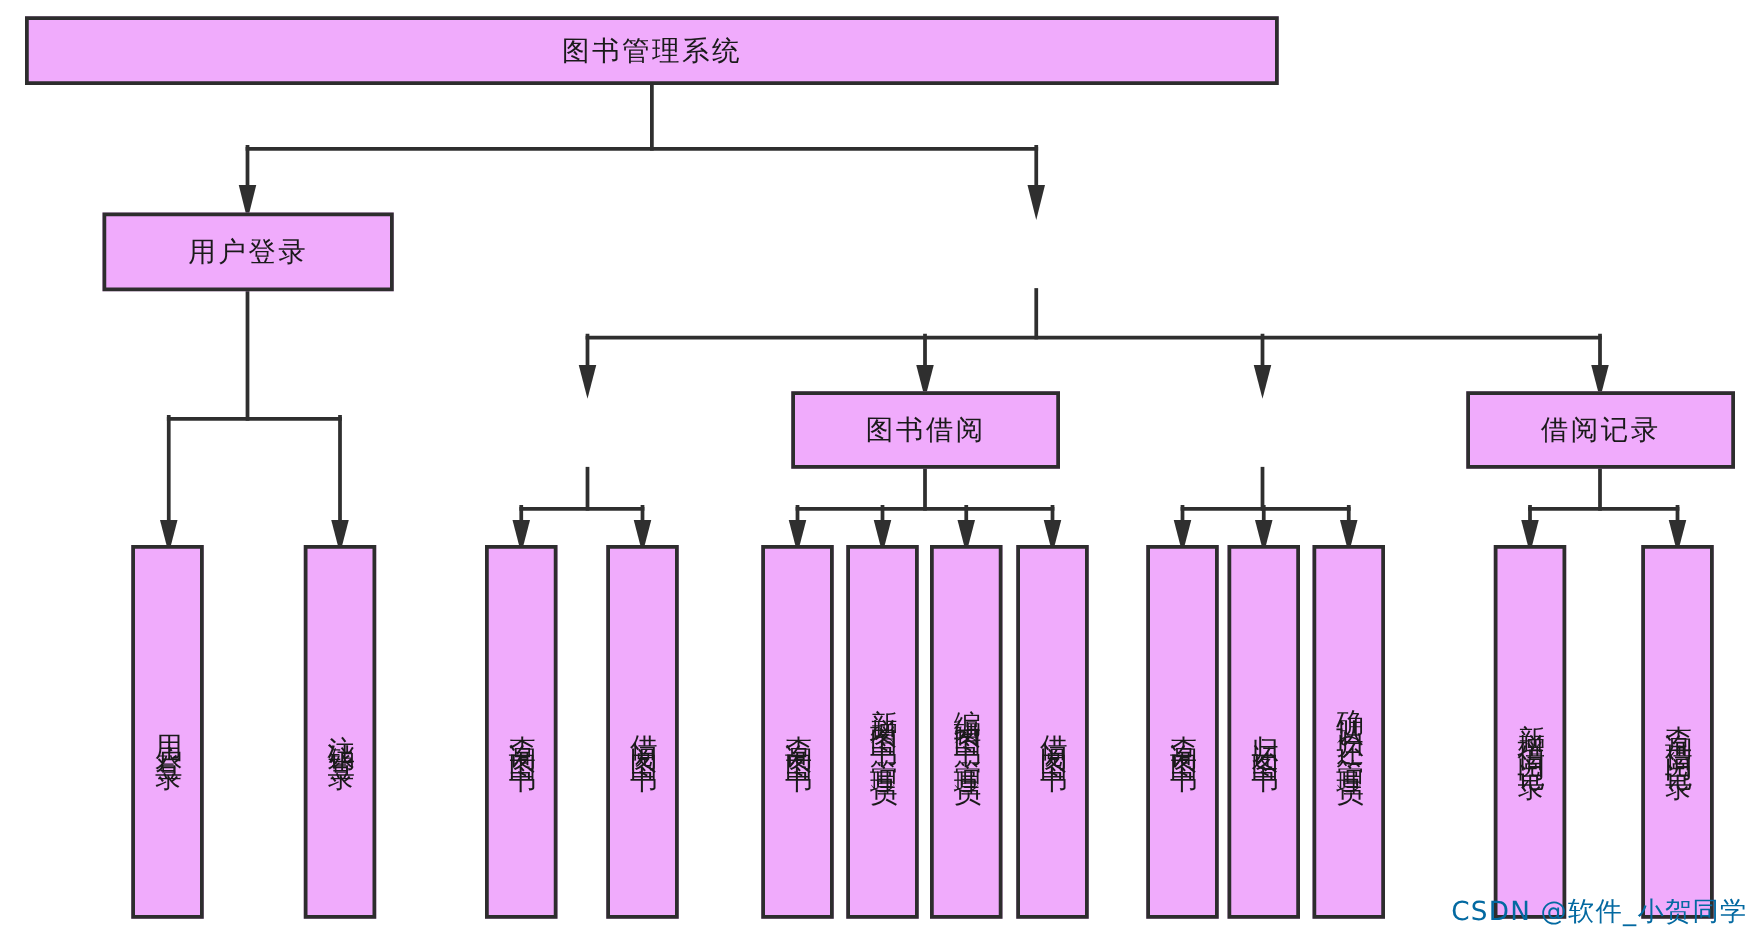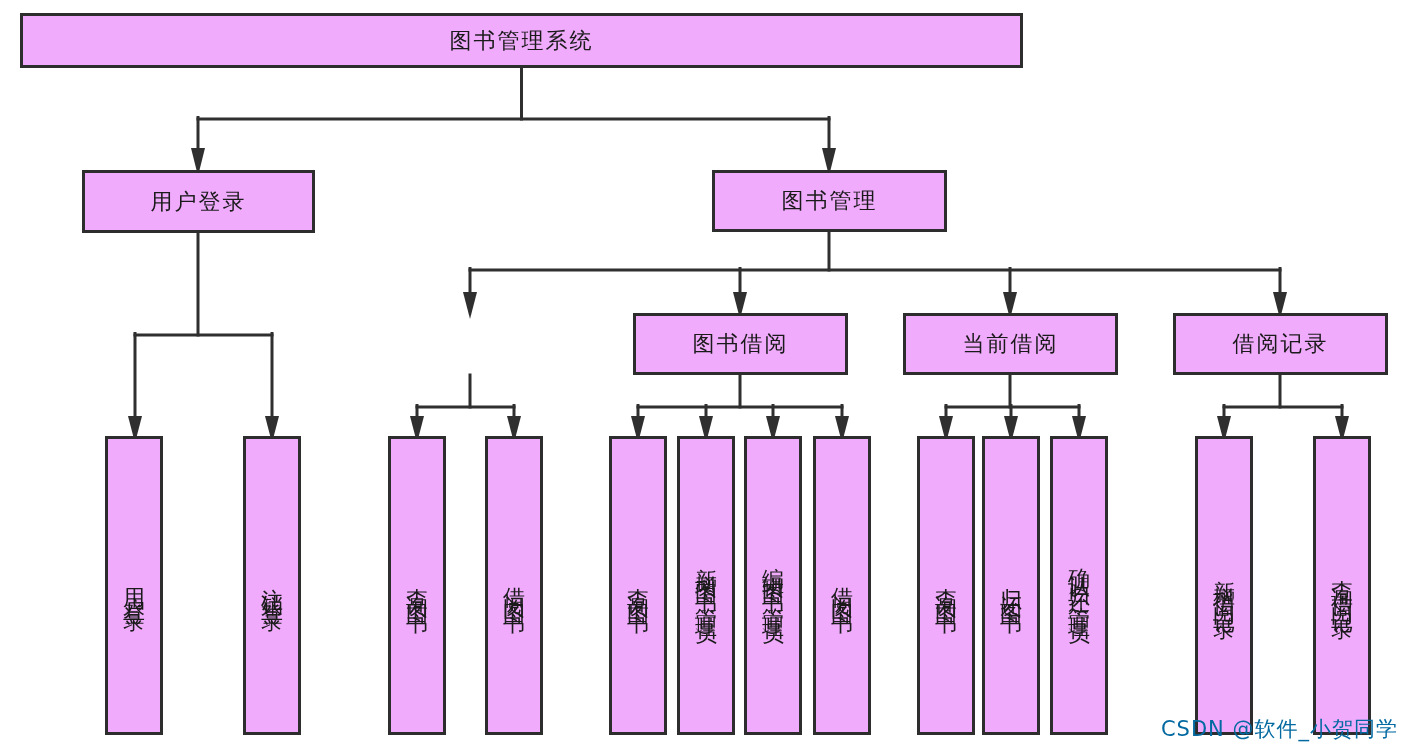--- a/index.html
+++ b/index.html
@@ -147,24 +147,22 @@
       <polygon points="1072,416 1086,416 1079,443"></polygon>
 
       <polygon points="1217,416 1231,416 1224,443"></polygon>
       <polygon points="1335,416 1349,416 1342,443"></polygon>
     </g>
   </svg>
 
   <div class="node n-root">图书管理系统</div>
 
   <div class="node n-user">用户登录</div>
-  <div class="node n-book">图书管理</div>
 
   <div class="node n-borrow">图书借阅</div>
-  <div class="node n-current">当前借阅</div>
   <div class="node n-record">借阅记录</div>
 
   <div class="node vnode leaf g1a">用户登录</div>
   <div class="node vnode leaf g1b">注销登录</div>
 
   <div class="node vnode leaf g2a">查询图书</div>
   <div class="node vnode leaf g2b">借阅图书</div>
 
   <div class="node vnode leaf g3a">查询图书</div>
   <div class="node vnode leaf g3b">新增图书（管理员）</div>

